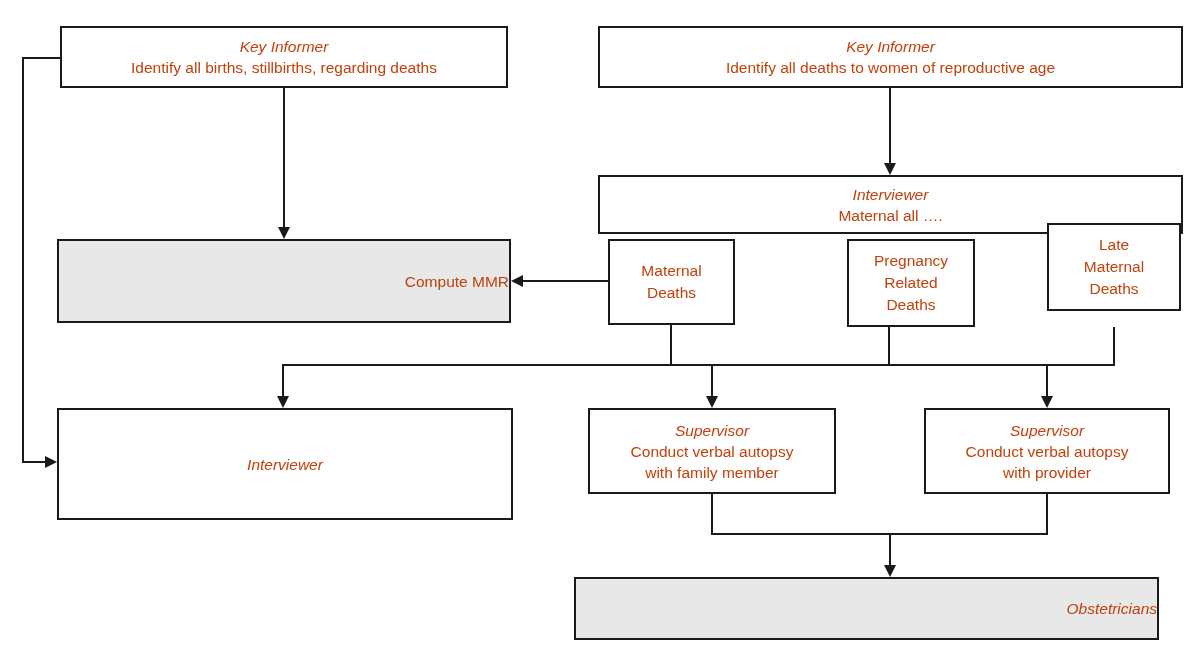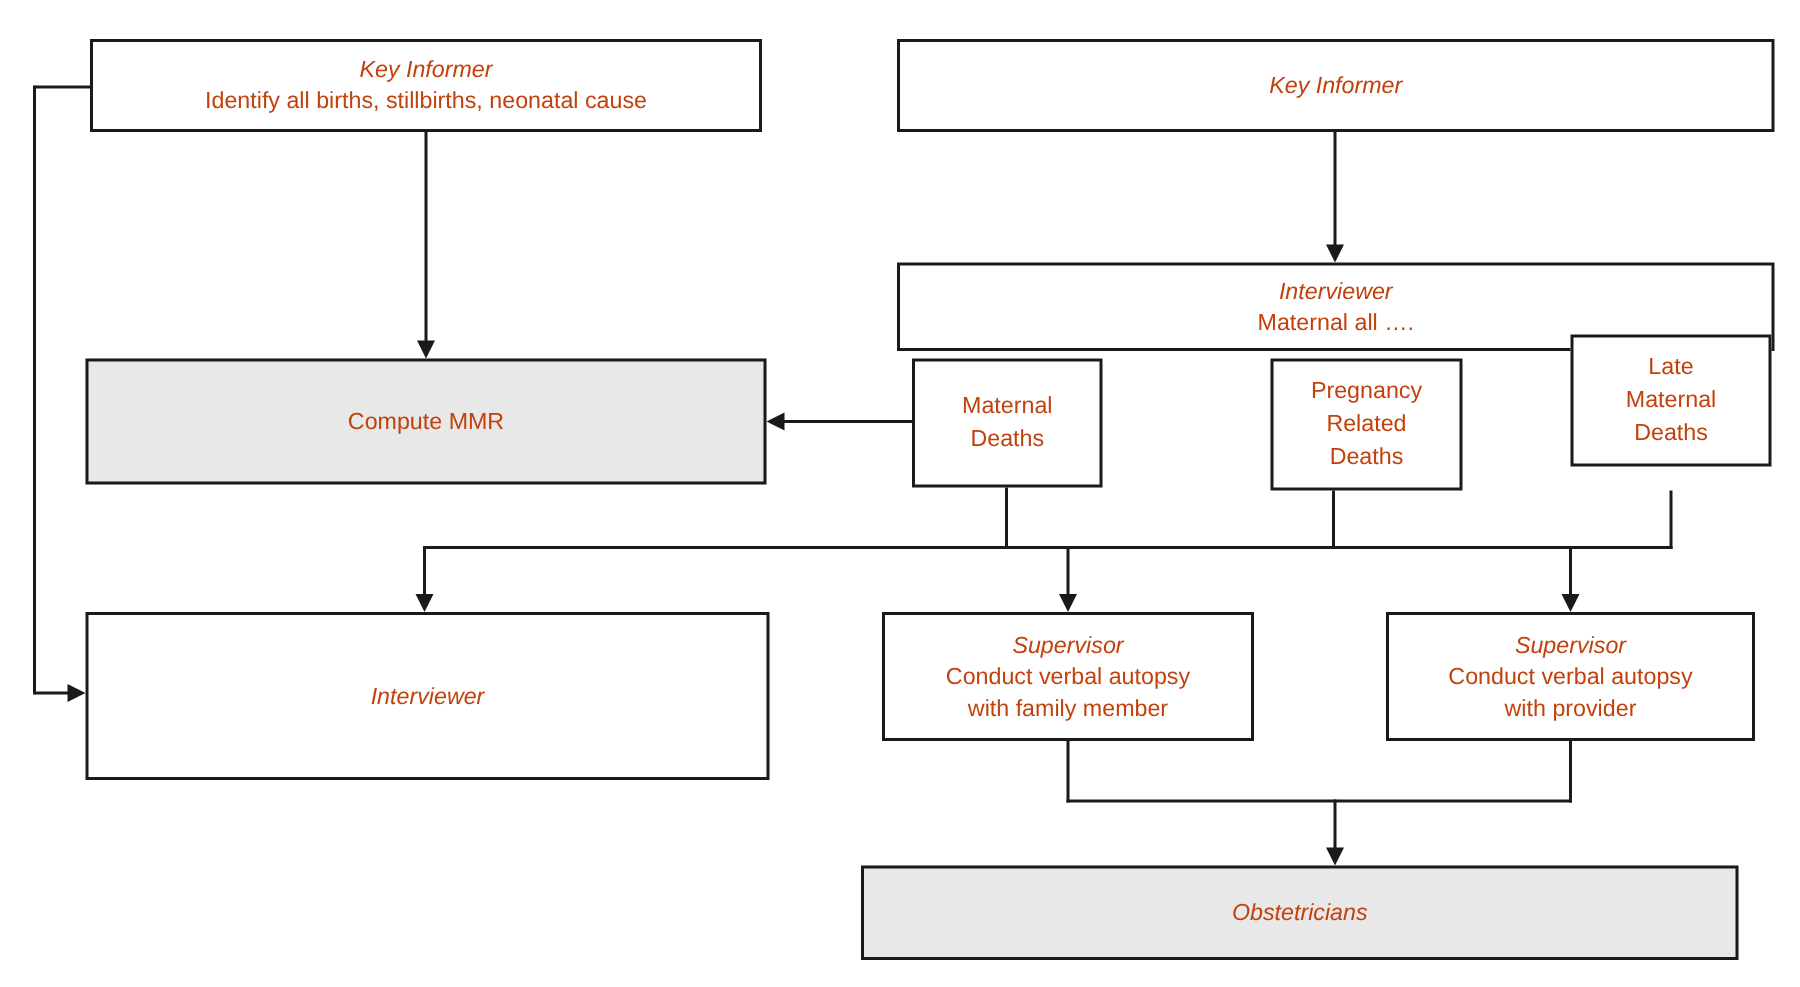--- a/index.html
+++ b/index.html
@@ -22,21 +22,21 @@
     border:2px solid var(--line);
     background:#fff;
     display:flex;
     flex-direction:column;
     justify-content:center;
     align-items:center;
     text-align:center;
     font-size:15.5px;
     line-height:21px;
   }
-  .box.gray{background:var(--fill-highlight);}
+  .box.gray{background:var(--fill-highlight);align-items:flex-end;}
   .role{font-style:italic;white-space:pre-line;}
   .task{white-space:pre-line;}
   .deaths .task{line-height:22px;}
   .vline{position:absolute;width:2px;background:var(--line);}
   .hline{position:absolute;height:2px;background:var(--line);}
   .arr-d{position:absolute;width:0;height:0;
     border-left:6px solid transparent;border-right:6px solid transparent;
     border-top:12px solid var(--line);}
   .arr-r{position:absolute;width:0;height:0;
     border-top:6px solid transparent;border-bottom:6px solid transparent;
@@ -45,25 +45,26 @@
     border-top:6px solid transparent;border-bottom:6px solid transparent;
     border-right:12px solid var(--line);}
 </style>
 </head>
 <body>
 
 <div id="canvas">
 
   <div class="box" style="left:60px;top:26px;width:448px;height:62px">
     <div class="role">Key Informer</div>
-    <div class="task">Identify all births, stillbirths, neonatal cause</div>
+    <div class="task">Identify all births, stillbirths, regarding deaths</div>
   </div>
 
   <div class="box" style="left:598px;top:26px;width:585px;height:62px">
     <div class="role">Key Informer</div>
+    <div class="task">Identify all deaths to women of reproductive age</div>
   </div>
 
   <div class="box" style="left:598px;top:175px;width:585px;height:59px">
     <div class="role">Interviewer</div>
     <div class="task">Maternal all ….</div>
   </div>
 
   <div class="box deaths" style="left:608px;top:239px;width:127px;height:86px">
     <div class="task">Maternal
 Deaths</div>

